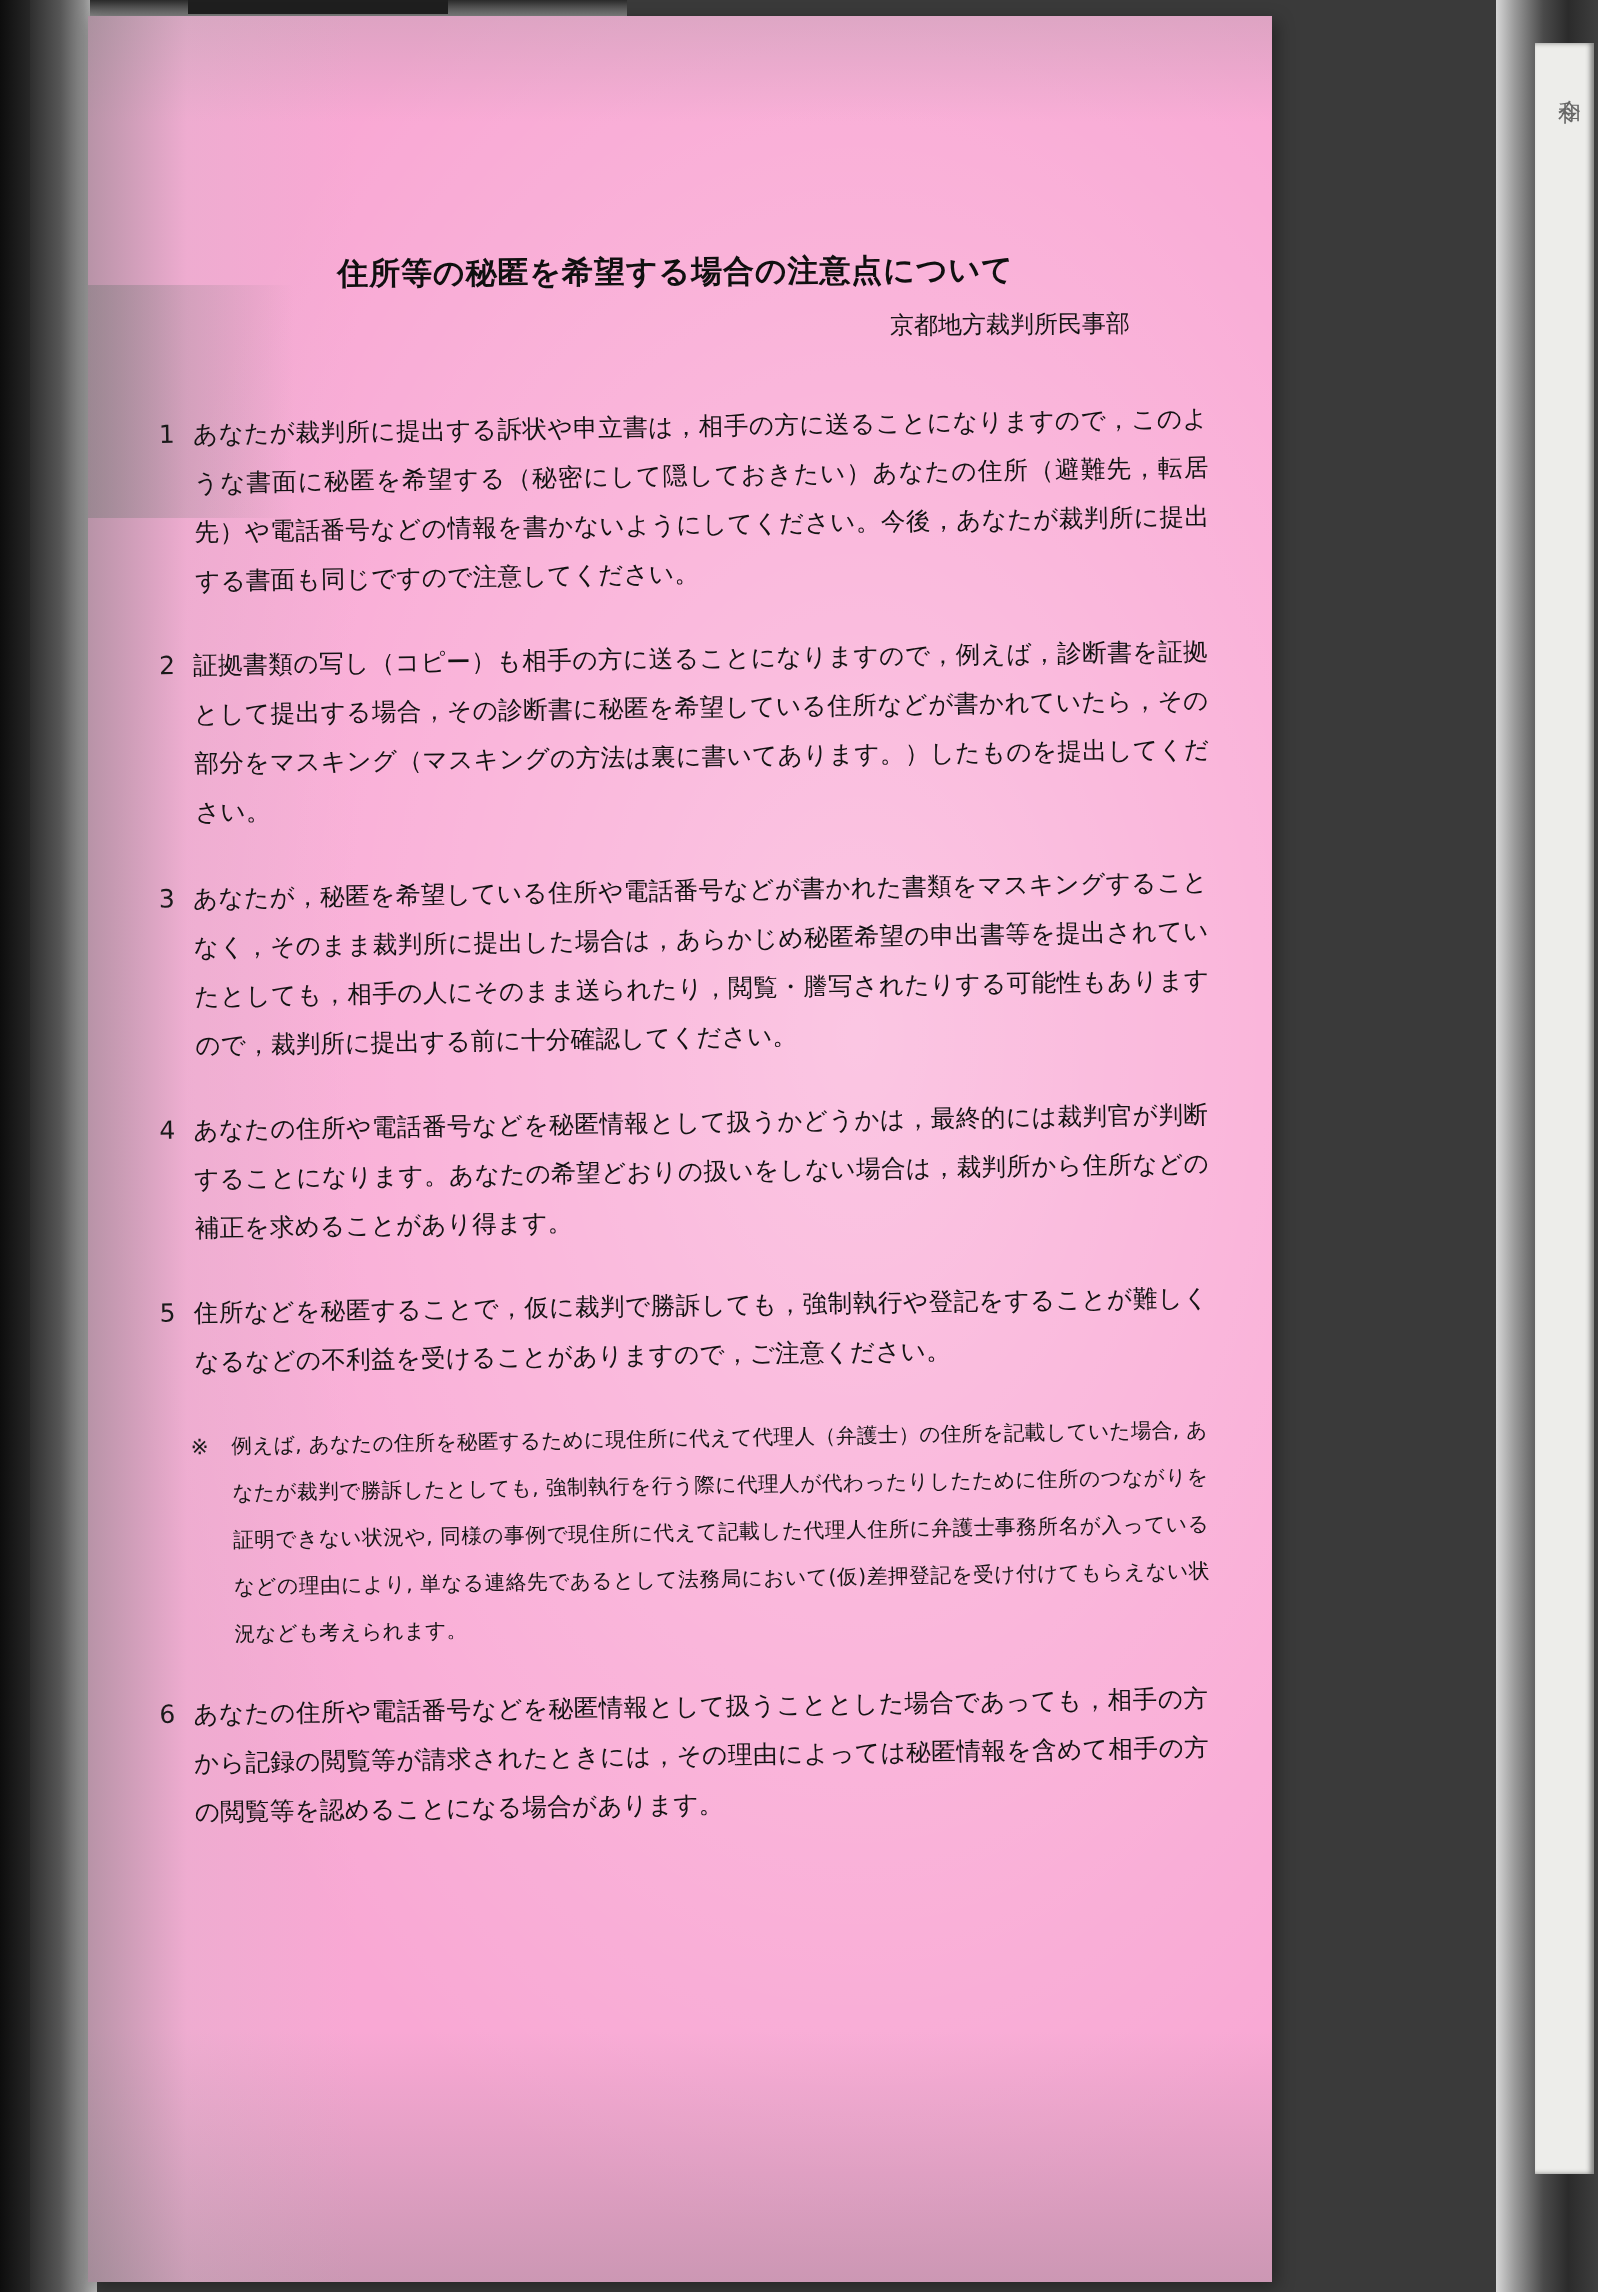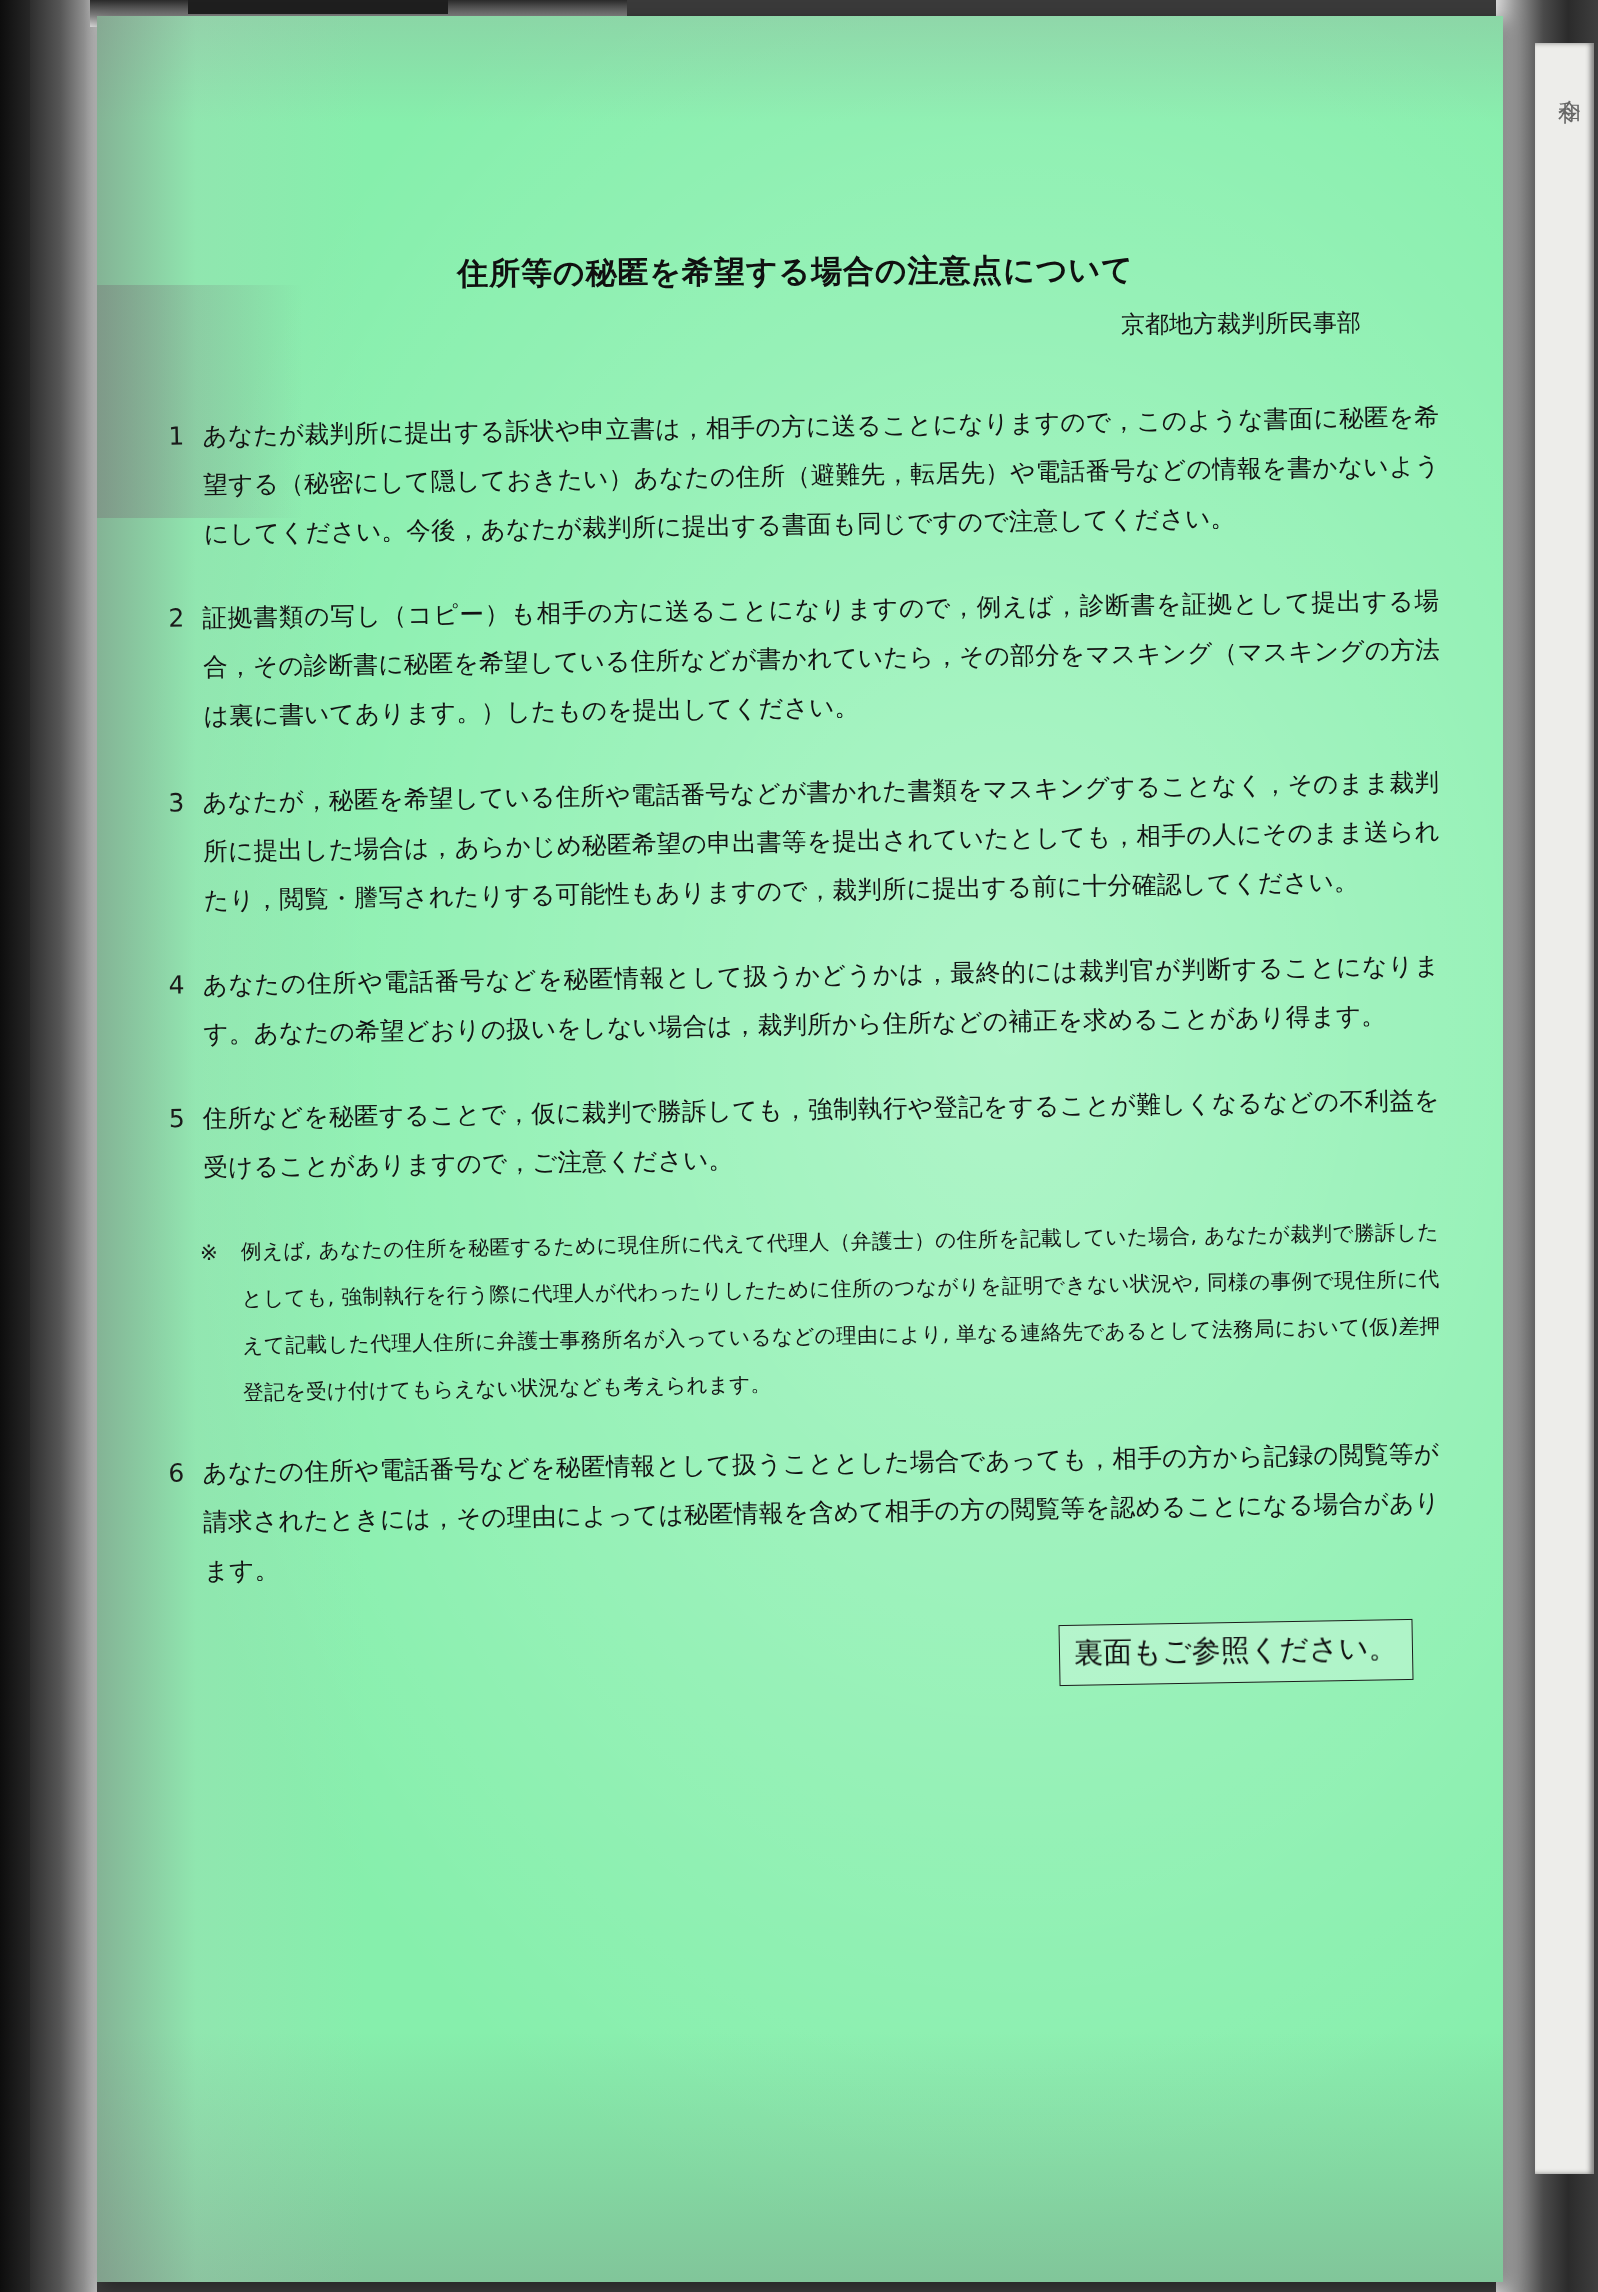--- a/index.html
+++ b/index.html
@@ -73,23 +73,23 @@
     font-size: 23px;
     line-height: 27px;
     writing-mode: vertical-rl;
     opacity: .75;
     filter: blur(0.3px);
   }
 
   
   .sheet {
     position: absolute;
-    left: 97px; top: 16px;
-    width: 1406px; height: 2266px;
-    background: #86efac;
+    left: 88px; top: 16px;
+    width: 1184px; height: 2266px;
+    background: #f9a8d4;
     box-shadow: 5.4px 5.4px 16px rgba(0,0,0,.35);
     overflow: hidden;
   }
   
   .sheet::before {
     content: "";
     position: absolute; inset: 0;
     background:
       linear-gradient(90deg, rgba(130,130,130,.55) 0px, rgba(190,190,190,.18) 99px, rgba(255,255,255,0) 269px),
       linear-gradient(0deg, rgba(120,120,120,.35) 0px, rgba(255,255,255,0) 251px),
@@ -270,20 +270,17 @@
           <div class="note-body">例えば, あなたの住所を秘匿するために現住所に代えて代理人（弁護士）の住所を記載していた場合, あなたが裁判で勝訴したとしても, 強制執行を行う際に代理人が代わったりしたために住所のつながりを証明できない状況や, 同様の事例で現住所に代えて記載した代理人住所に弁護士事務所名が入っているなどの理由により, 単なる連絡先であるとして法務局において(仮)差押登記を受け付けてもらえない状況なども考えられます。</div>
         </div>
 
         <div class="item">
           <div class="num">6</div>
           <div class="body">あなたの住所や電話番号などを秘匿情報として扱うこととした場合であっても，相手の方から記録の閲覧等が請求されたときには，その理由によっては秘匿情報を含めて相手の方の閲覧等を認めることになる場合があります。</div>
         </div>
 
       </div>
 
-      <div class="footer-box-wrap">
-        <div class="footer-box">裏面もご参照ください。</div>
-      </div>
 
     </div>
   </div>
 </div>
 
 
 </body></html>

